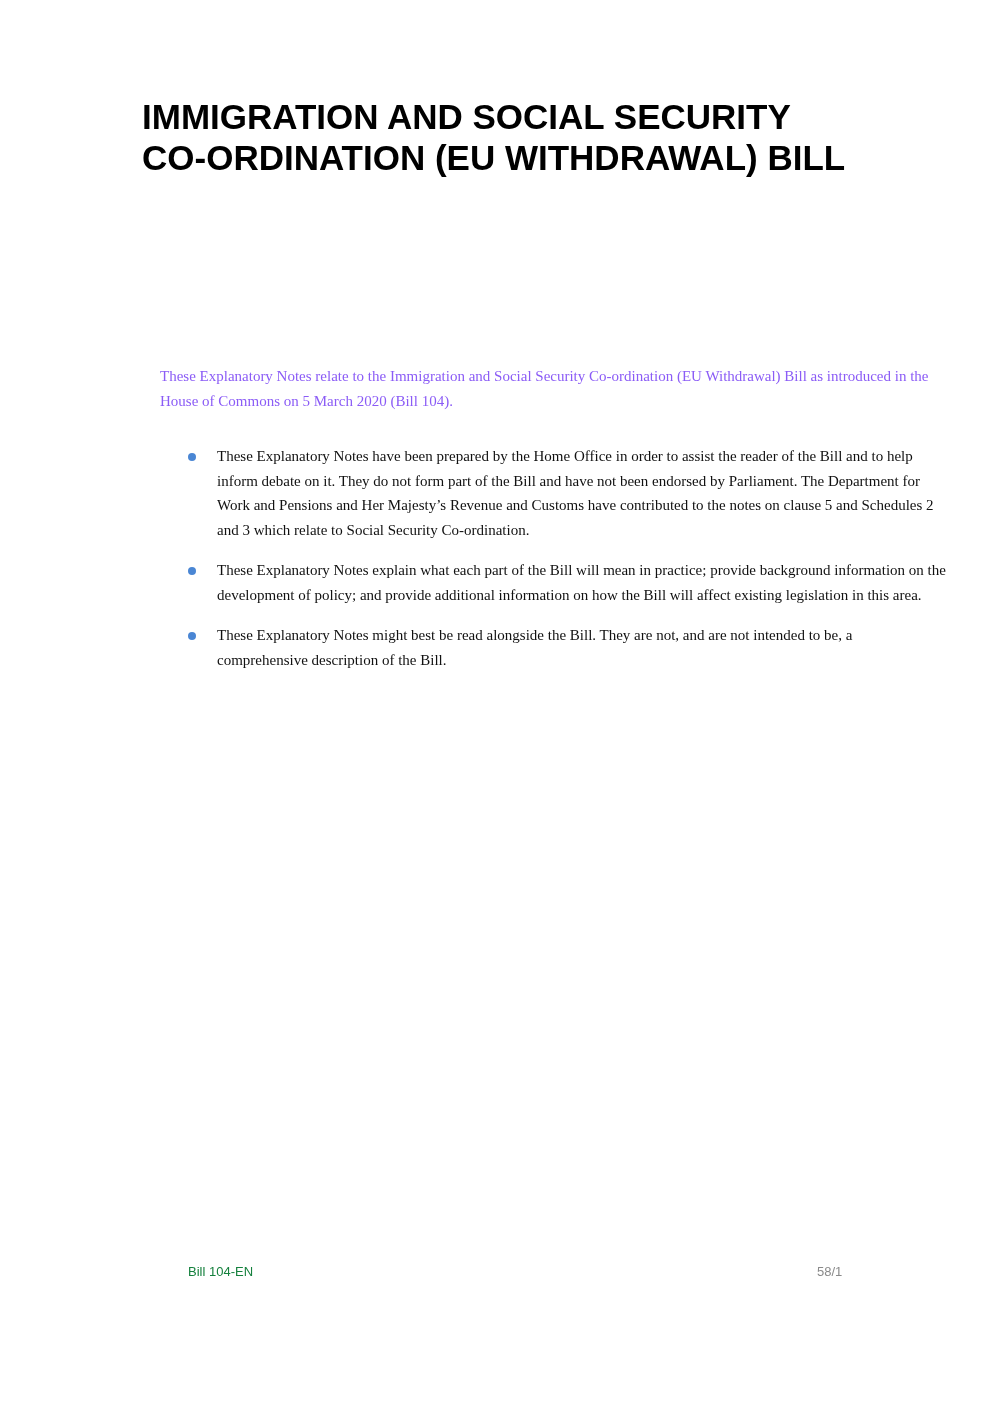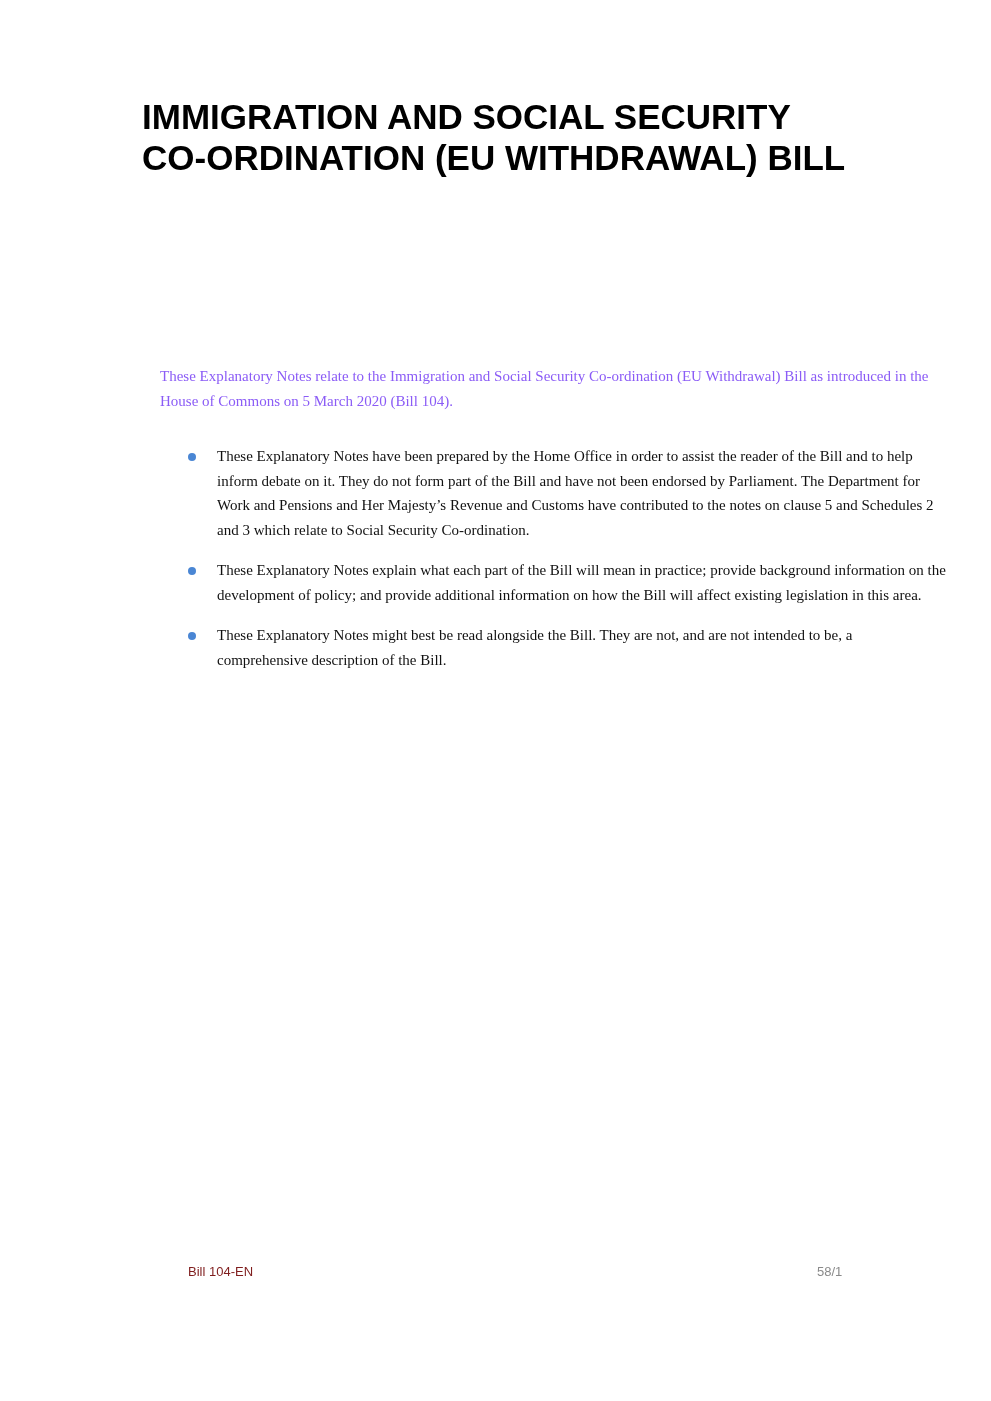--- a/index.html
+++ b/index.html
@@ -31,21 +31,21 @@
     .bullet {
       position: relative; padding-left: 31px; margin-bottom: 16px;
       font-family: "Liberation Serif", serif; font-size: 15px; line-height: 24.5px; color: #111;
     }
     .bullet-dot {
       position: absolute; left: 2px; top: 9px; width: 8px; height: 8px;
       border-radius: 50%; background: #4a86d4;
     }
     .footer-left {
       position: absolute; left: 188px; top: 1264px;
-      font-family: "Liberation Sans", sans-serif; font-size: 13px; color: #7f1d1d;
+      font-family: "Liberation Sans", sans-serif; font-size: 13px; color: #15803d;
     }
     .footer-right {
       position: absolute; left: 817px; top: 1264px;
       font-family: "Liberation Sans", sans-serif; font-size: 13px; color: #8a8a8a;
     }
   </style>
 </head>
 <body>
 
 <div class="page">

